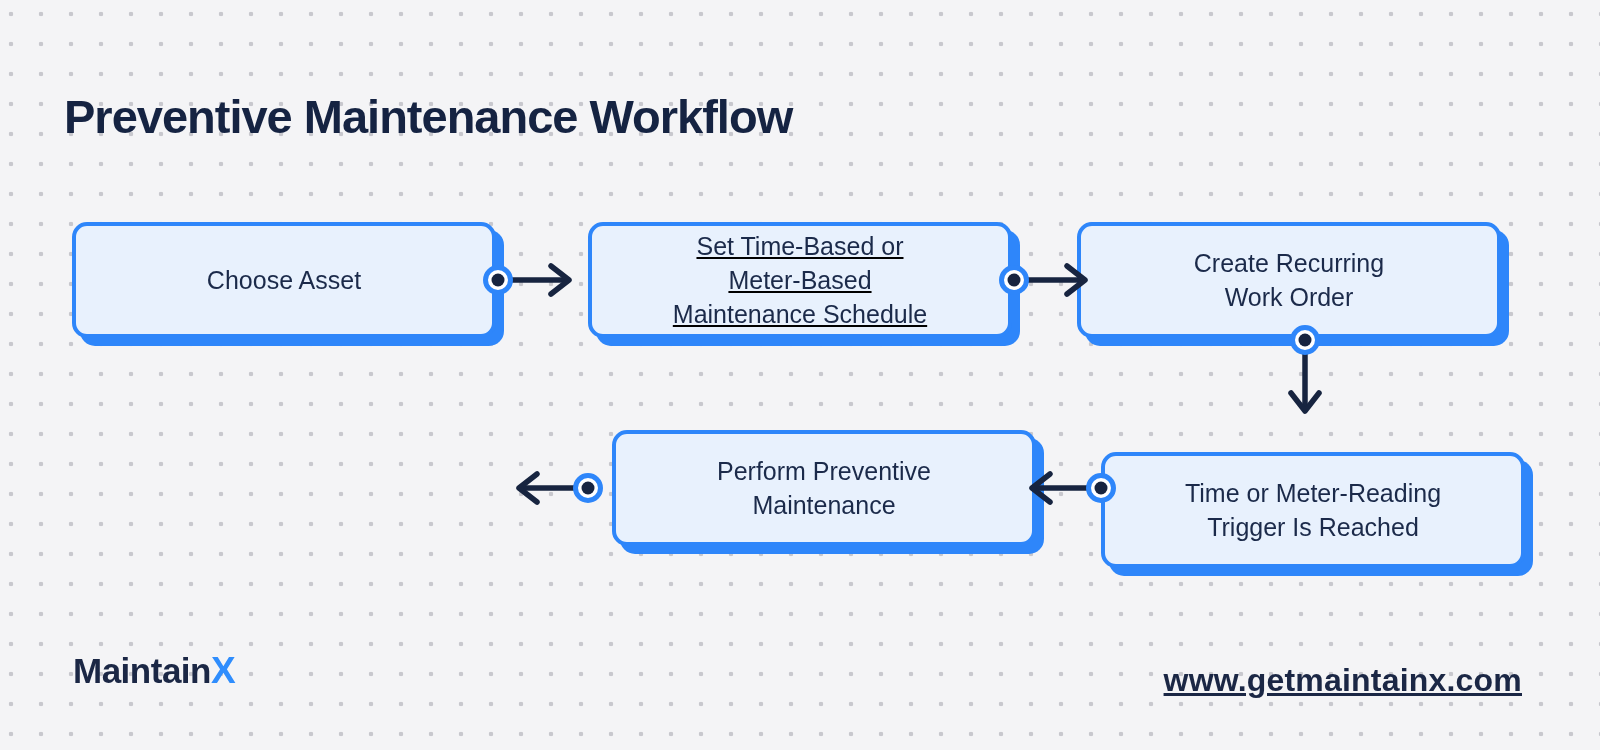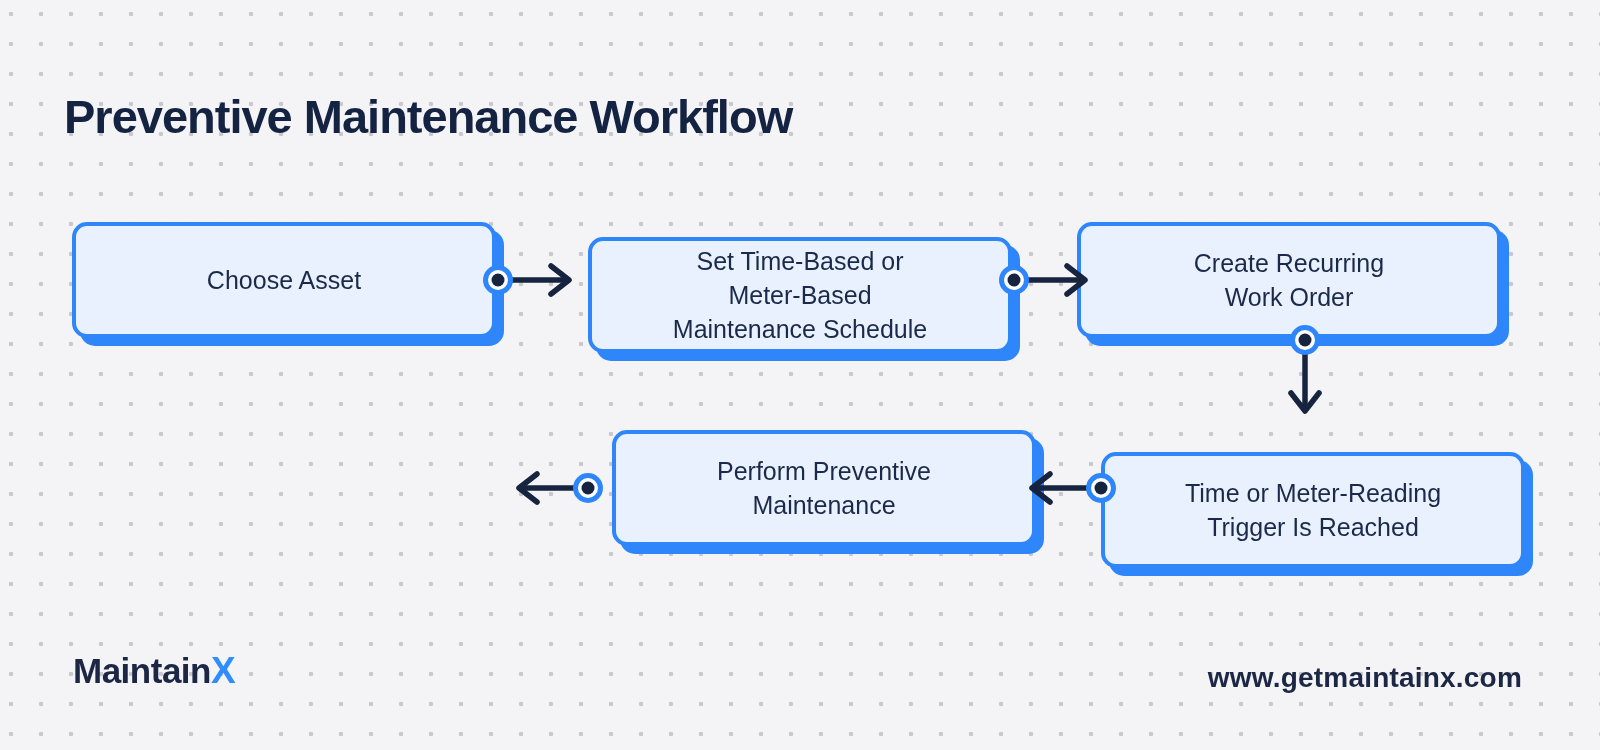--- a/index.html
+++ b/index.html
@@ -37,21 +37,21 @@
     text-align:center;
     z-index:1;
   }
   .node .label{
     font-size:25px;line-height:34px;font-weight:500;
     color:#1B2A4A;
     white-space:pre-line;
     padding:0 14px;
   }
   .n1{left:72px;top:222px;}
-  .n2{left:588px;top:237px;}
+  .n2{left:588px;top:222px;text-decoration:underline;}
   .n3{left:1077px;top:222px;}
   .n4{left:75px;top:430px;}
   .n5{left:612px;top:430px;}
   .n6{left:1101px;top:452px;justify-content:center;}
   .dot{
     position:absolute;width:30px;height:30px;border-radius:50%;
     background:#ffffff;border:5px solid var(--blue);
     z-index:3;
   }
   .dot::after{
@@ -73,22 +73,23 @@
   .a4{left:1023px;top:471px;}
   .a5{left:510px;top:471px;}
   .logo{
     position:absolute;left:73px;top:650px;
     font-size:35px;font-weight:700;letter-spacing:-0.5px;text-align:right;
   }
   .logo .brand-name{color:#1B2745;}
   .logo .brand-x{color:#2F8DFD;font-size:37px;}
   .website{
     position:absolute;right:78px;top:662px;
-    font-size:28px;font-weight:700;letter-spacing:0.2px;
+    font-size:32px;font-weight:700;letter-spacing:0.2px;
     color:#1B2745;
+    text-decoration:underline;
   }
 </style>
 </head>
 <body>
 
 <div class="stage">
 
   <h1 class="title">Preventive Maintenance Workflow</h1>
 
   <div class="node n1">

